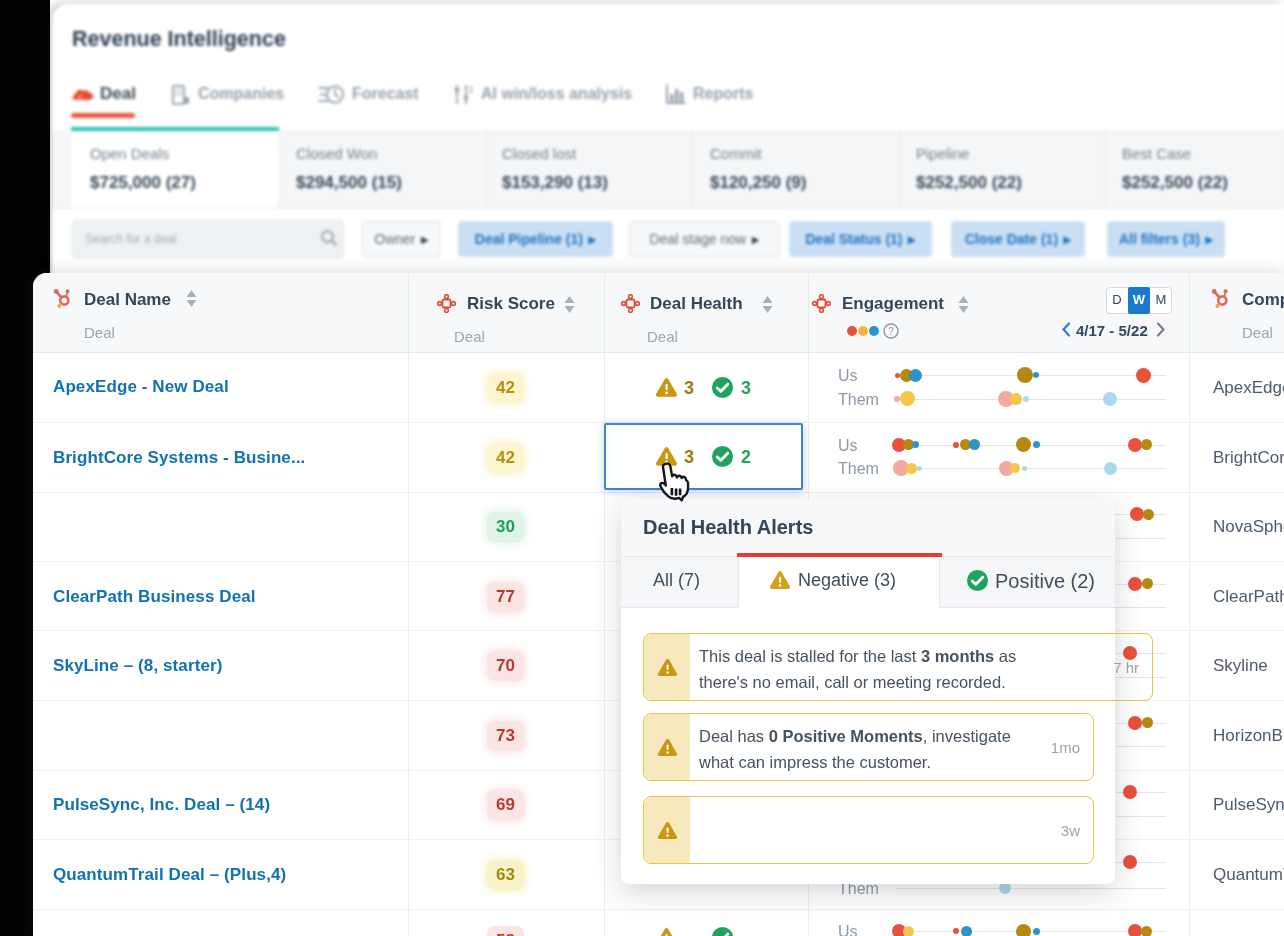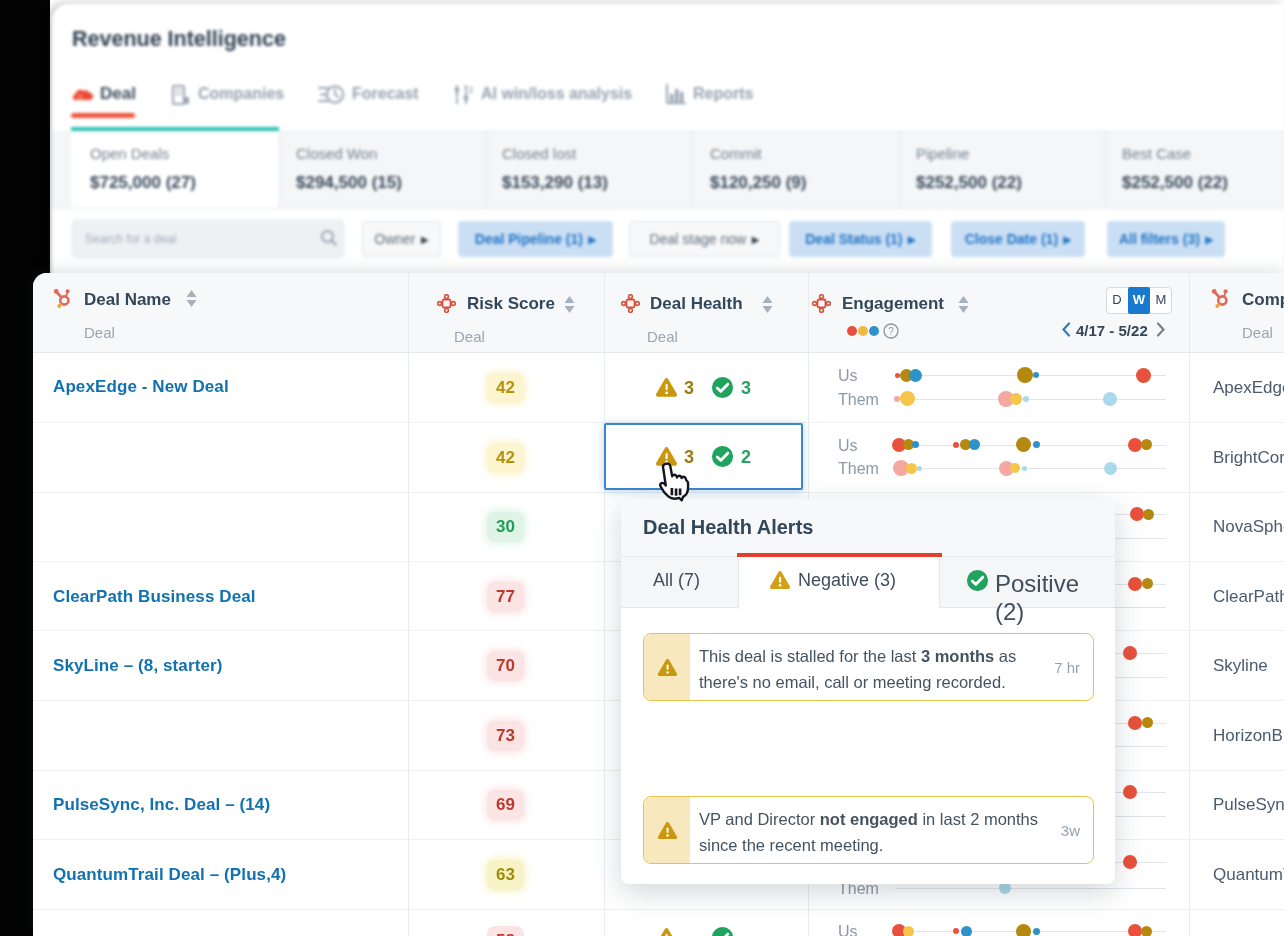--- a/index.html
+++ b/index.html
@@ -190,20 +190,21 @@
 <div class="hline" style="left:0;top:219px;width:1251px"></div>
 <div class="hline" style="left:0;top:288px;width:1251px"></div>
 <div class="hline" style="left:0;top:357px;width:1251px"></div>
 <div class="hline" style="left:0;top:427px;width:1251px"></div>
 <div class="hline" style="left:0;top:497px;width:1251px"></div>
 <div class="hline" style="left:0;top:566px;width:1251px"></div>
 <div class="hline" style="left:0;top:636px;width:1251px"></div>
 <div class="dealname" style="left:20px;top:104px">ApexEdge - New Deal</div>
 <div class="badge" style="left:454px;top:100px;background:#fdf4d0;color:#b9900b;box-shadow:0 0 8px 2px #fdf4d0">42</div>
 <div class="compname" style="left:1180px;top:105px">ApexEdge</div>
+<div class="dealname" style="left:20px;top:174.5px">BrightCore Systems - Busine...</div>
 <div class="badge" style="left:454px;top:169.5px;background:#fdf4d0;color:#b9900b;box-shadow:0 0 8px 2px #fdf4d0">42</div>
 <div class="compname" style="left:1180px;top:174.5px">BrightCore S</div>
 <div class="badge" style="left:454px;top:239px;background:#dff3e6;color:#1e9e57;box-shadow:0 0 8px 2px #dff3e6">30</div>
 <div class="compname" style="left:1180px;top:244px">NovaSphere</div>
 <div class="dealname" style="left:20px;top:313.5px">ClearPath Business Deal</div>
 <div class="badge" style="left:454px;top:308.5px;background:#fbe4e4;color:#bb3a2e;box-shadow:0 0 8px 2px #fbe4e4">77</div>
 <div class="compname" style="left:1180px;top:313.5px">ClearPath A</div>
 <div class="dealname" style="left:20px;top:383px">SkyLine – (8, starter)</div>
 <div class="badge" style="left:454px;top:378px;background:#fbe4e4;color:#bb3a2e;box-shadow:0 0 8px 2px #fbe4e4">70</div>
 <div class="compname" style="left:1180px;top:383px">Skyline</div>
@@ -419,39 +420,48 @@
 <svg class="abs" style="left:148px;top:71px" width="22" height="19.8" viewBox="0 0 24 21">
 <path d="M10.3 1.8 a2 2 0 0 1 3.4 0 l9 15.5 a2 2 0 0 1 -1.7 3 H3 a2 2 0 0 1 -1.7 -3 Z" fill="#d4a017"></path>
 <rect x="11" y="7" width="2.2" height="6.5" rx="1.1" fill="#fff"></rect>
 <circle cx="12.1" cy="16.3" r="1.4" fill="#fff"></circle>
     </svg>
 <div class="abs" style="left:177px;top:71px;font-size:18px;color:#3f4e5d">Negative (3)</div>
 <svg class="abs" style="left:345px;top:70px" width="23" height="23" viewBox="0 0 24 24">
 <circle cx="12" cy="12" r="11" fill="#1fa35e"></circle>
 <path d="M6.5 12.5 L10.3 16 L17.5 8.5" fill="none" stroke="#fff" stroke-width="3" stroke-linecap="round" stroke-linejoin="round"></path>
     </svg>
-<div class="abs" style="left:374px;top:71px;font-size:24px;color:#3f4e5d">Positive (2)</div>
-<div class="abs" style="left:22px;top:134px;width:451px;height:68px;border:1.5px solid #e6c34a;border-radius:8px;overflow:hidden">
+<div class="abs" style="left:374px;top:71px;font-size:20px;color:#3f4e5d">Positive (2)</div>
+<div class="abs" style="left:22px;top:134px;width:510px;height:68px;border:1.5px solid #e6c34a;border-radius:8px;overflow:hidden">
 <div class="abs" style="left:0;top:0;width:46px;height:68px;background:#f7e9bd"></div>
 <svg class="abs" style="left:13px;top:24.0px" width="21" height="18.900000000000002" viewBox="0 0 24 21">
 <path d="M10.3 1.8 a2 2 0 0 1 3.4 0 l9 15.5 a2 2 0 0 1 -1.7 3 H3 a2 2 0 0 1 -1.7 -3 Z" fill="#c9980f"></path>
 <rect x="11" y="7" width="2.2" height="6.5" rx="1.1" fill="#fff"></rect>
 <circle cx="12.1" cy="16.3" r="1.4" fill="#fff"></circle>
       </svg>
 <div class="abs" style="left:55px;top:9.0px;width:350px;font-size:16.5px;color:#45525f;line-height:26px">This deal is stalled for the last <b>3 months</b> as<br>there's no email, call or meeting recorded.</div>
 <div class="abs" style="right:13px;top:25.0px;font-size:15px;color:#97a2ae">7 hr</div>
+</div>
+<div class="abs" style="left:22px;top:214px;width:451px;height:68px;border:1.5px solid #e6c34a;border-radius:8px;overflow:hidden">
+<div class="abs" style="left:0;top:0;width:46px;height:68px;background:#f7e9bd"></div>
+<svg class="abs" style="left:13px;top:24.0px" width="21" height="18.900000000000002" viewBox="0 0 24 21">
+<path d="M10.3 1.8 a2 2 0 0 1 3.4 0 l9 15.5 a2 2 0 0 1 -1.7 3 H3 a2 2 0 0 1 -1.7 -3 Z" fill="#c9980f"></path>
+<rect x="11" y="7" width="2.2" height="6.5" rx="1.1" fill="#fff"></rect>
+<circle cx="12.1" cy="16.3" r="1.4" fill="#fff"></circle>
+      </svg>
+<div class="abs" style="left:55px;top:9.0px;width:350px;font-size:16.5px;color:#45525f;line-height:26px">Deal has <b>0 Positive Moments</b>, investigate<br>what can impress the customer.</div>
+<div class="abs" style="right:13px;top:25.0px;font-size:15px;color:#97a2ae">1mo</div>
 </div>
 <div class="abs" style="left:22px;top:297px;width:451px;height:68px;border:1.5px solid #e6c34a;border-radius:8px;overflow:hidden">
 <div class="abs" style="left:0;top:0;width:46px;height:68px;background:#f7e9bd"></div>
 <svg class="abs" style="left:13px;top:24.0px" width="21" height="18.900000000000002" viewBox="0 0 24 21">
 <path d="M10.3 1.8 a2 2 0 0 1 3.4 0 l9 15.5 a2 2 0 0 1 -1.7 3 H3 a2 2 0 0 1 -1.7 -3 Z" fill="#c9980f"></path>
 <rect x="11" y="7" width="2.2" height="6.5" rx="1.1" fill="#fff"></rect>
 <circle cx="12.1" cy="16.3" r="1.4" fill="#fff"></circle>
       </svg>
-<div class="abs" style="left:55px;top:9.0px;width:350px;font-size:16.5px;color:#45525f;line-height:26px">VP and Director <b>not engaged</b> in last 2 months<br>since the recent meeting.</div>
 <div class="abs" style="right:13px;top:25.0px;font-size:15px;color:#97a2ae">3w</div>
 </div>
 </div>
 <svg class="abs" style="left:654px;top:462px" width="41" height="40" viewBox="0 0 39 38">
 <path d="M11.3 1.8 C13 0.9 15.1 1.9 15.5 3.9 L17.3 13.6
 C18 11.9 20.4 11.5 21.3 13.3 L21.9 14.6
 C22.6 12.6 25.1 12.4 25.9 14.3 L26.3 15.3
 C27.1 13.5 29.4 13.6 30.1 15.5 L30.7 17.3
 C31.7 17.8 32.4 18.9 32.4 20.3 L32.4 24.3
 C32.4 28.9 30.6 31.7 27.6 33.2 L26.4 36.4 L23.9 34.1

